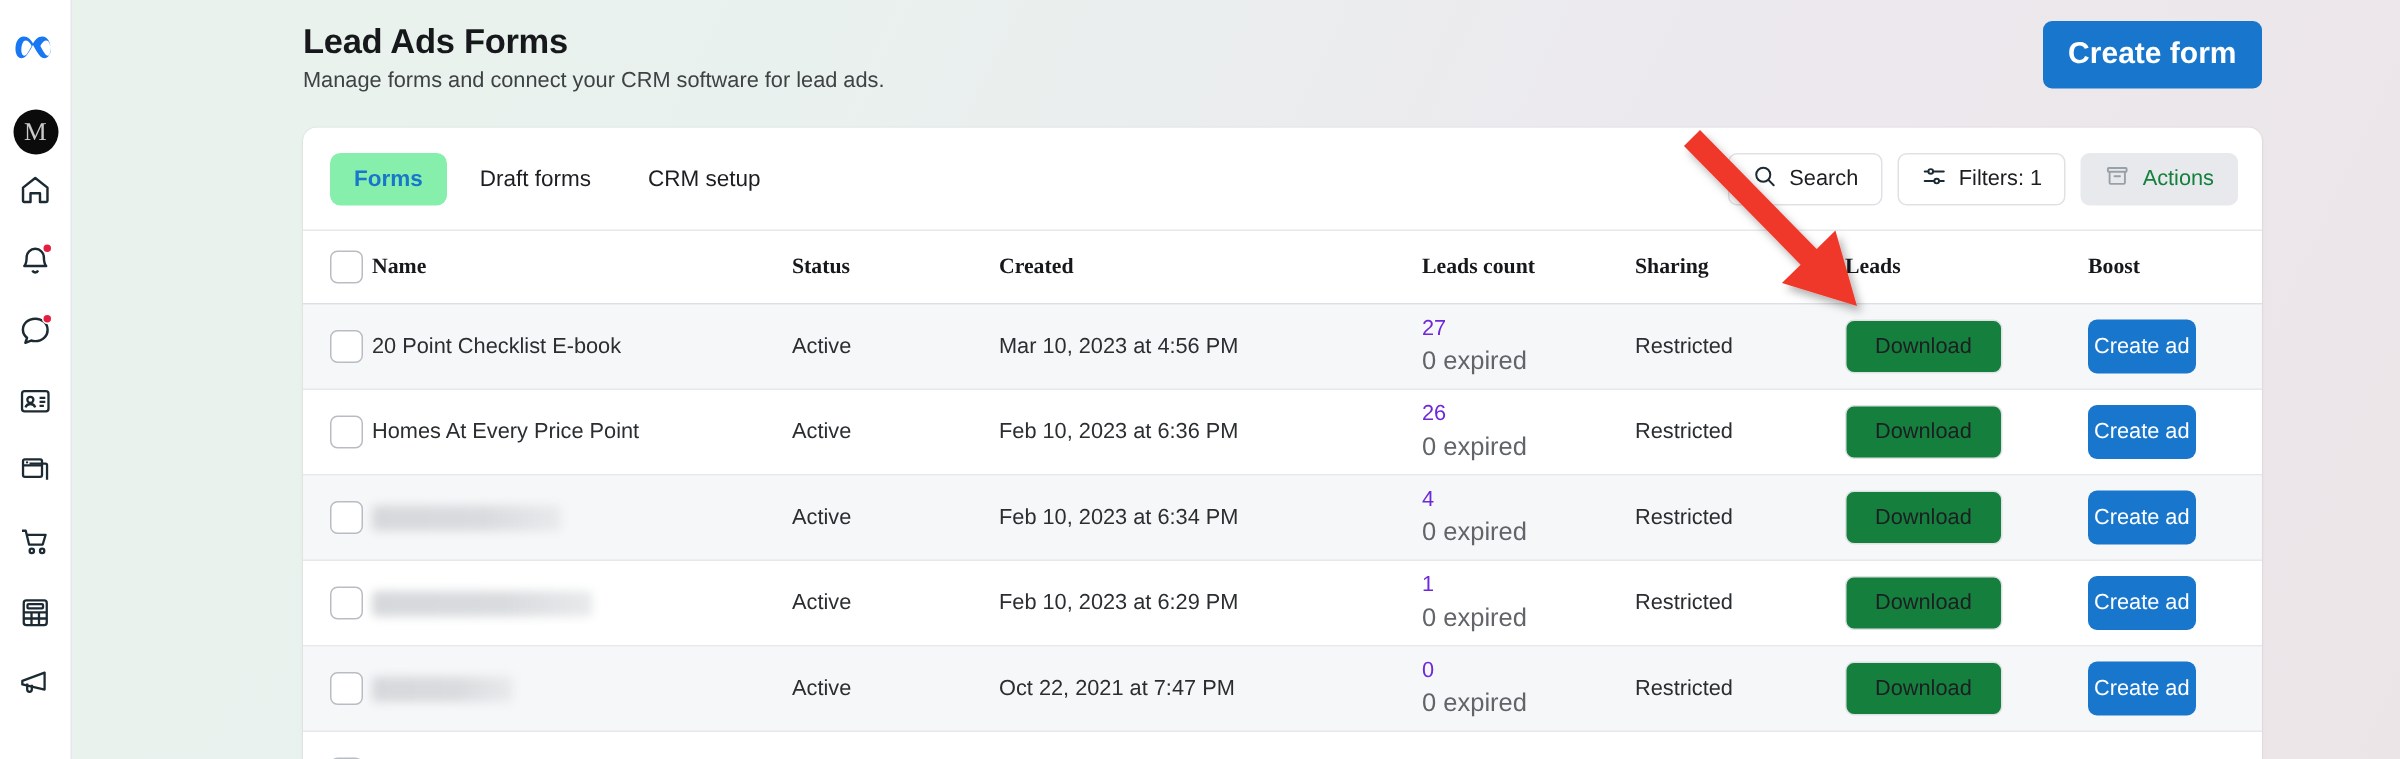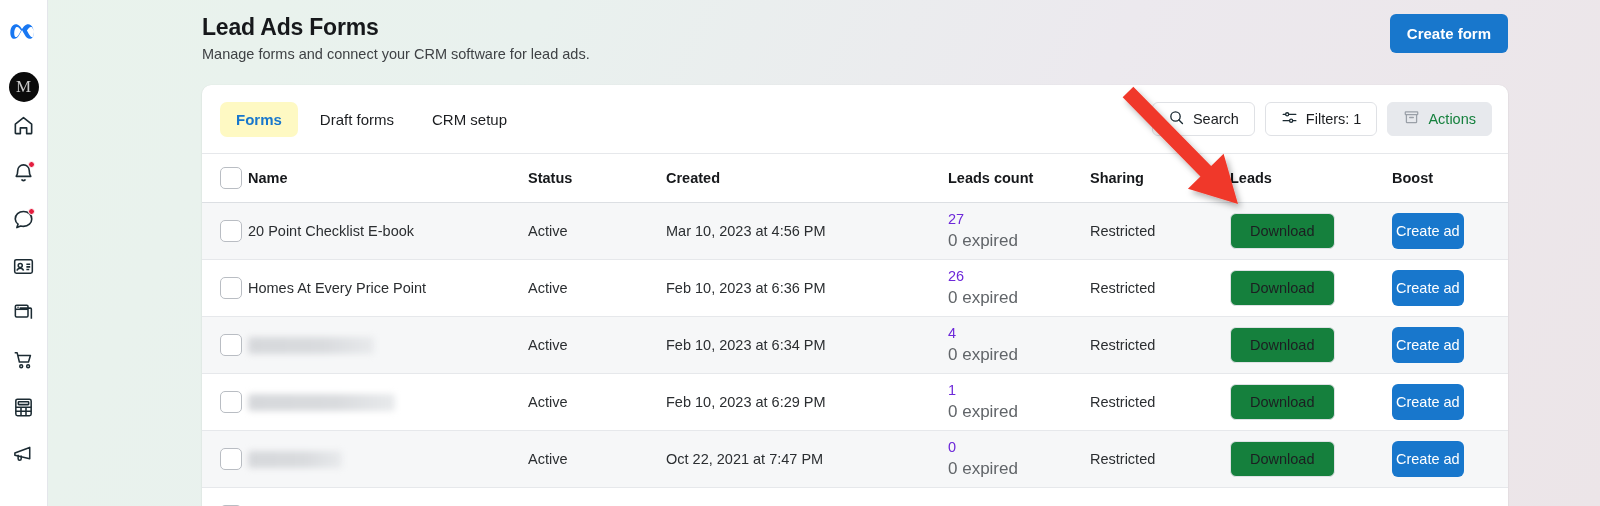--- a/index.html
+++ b/index.html
@@ -59,21 +59,21 @@
     font-size: 23px; font-weight: bold; color: #16181b;
     letter-spacing: -0.2px;
   }
   #page-subtitle {
     font-size: 14.5px; color: #3f4245; margin-top: 5px;
   }
   #create-form-btn {
     background: #1877cc; color: #fff;
     border: none; border-radius: 6px;
     padding: 11px 17px;
-    font-size: 15px; font-weight: bold;
+    font-size: 20px; font-weight: bold;
     font-family: "Liberation Sans", sans-serif;
     cursor: pointer; white-space: nowrap;
   }
 
   
   #card {
     position: absolute; left: 202px; top: 85px;
     width: 1306px; height: 430px;
     background: #ffffff;
     border-radius: 9px 9px 0 0;
@@ -86,21 +86,21 @@
     height: 68px;
     display: flex; align-items: center; justify-content: space-between;
     padding: 0 16px 0 18px;
   }
   #tabs { display: flex; align-items: center; gap: 6px; }
   .tab {
     font-size: 15px; color: #1c1e21;
     padding: 9px 16px; border-radius: 7px;
     cursor: pointer; white-space: nowrap;
   }
-  .tab.active { background: #fef9c3; color: #1877cc; font-weight: bold; }
+  .tab.active { background: #86efac; color: #1877cc; font-weight: bold; }
   #tool-actions { display: flex; align-items: center; gap: 10px; }
   .tool-btn {
     display: flex; align-items: center; gap: 8px;
     border: 1px solid #dfe1e5; border-radius: 6px;
     background: #fff; color: #1c1e21;
     padding: 6px 15px; font-size: 14.5px;
     font-family: "Liberation Sans", sans-serif;
     cursor: pointer; white-space: nowrap;
   }
   .tool-btn.disabled {
@@ -111,20 +111,21 @@
   
   table { width: 100%; border-collapse: collapse; table-layout: fixed; }
   thead th {
     text-align: left;
     font-size: 14.5px; font-weight: bold; color: #16181b;
     padding: 13px 0 13px 0;
     border-top: 1px solid #e6e8eb;
     border-bottom: 1px solid #dcdfe3;
     background: #fff;
     vertical-align: middle;
+    font-family: Liberation Serif, serif;
   }
   tbody td {
     font-size: 14.5px; color: #2b2e31;
     padding: 0; height: 57px; vertical-align: middle;
     border-bottom: 1px solid #e6e8eb;
   }
   tbody tr.shade td { background: #f6f7f8; }
   .c-check  { width: 46px;  padding-left: 18px !important; }
   .c-name   { width: 280px; }
   .c-status { width: 138px; }

